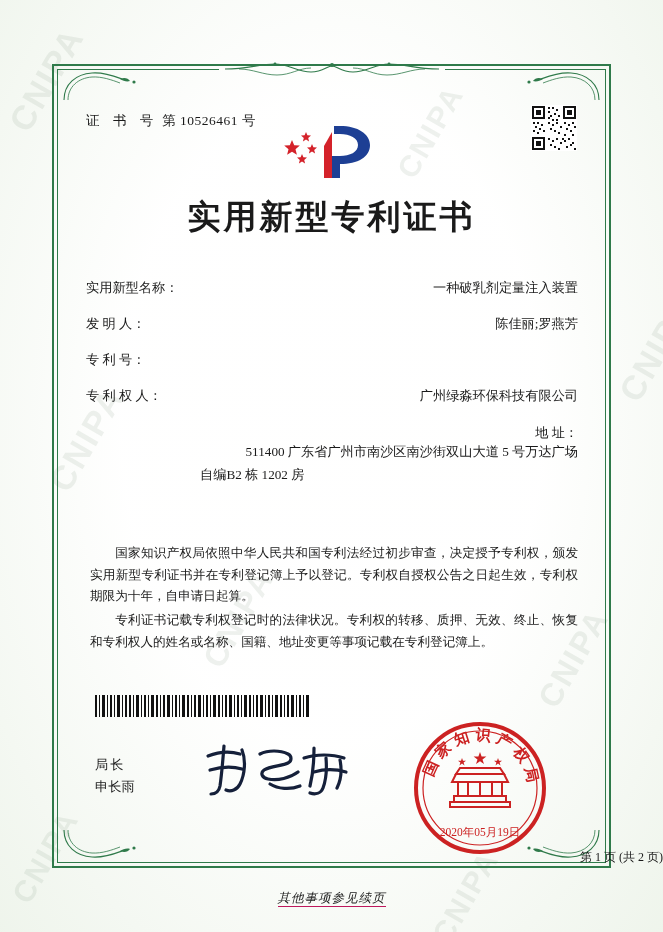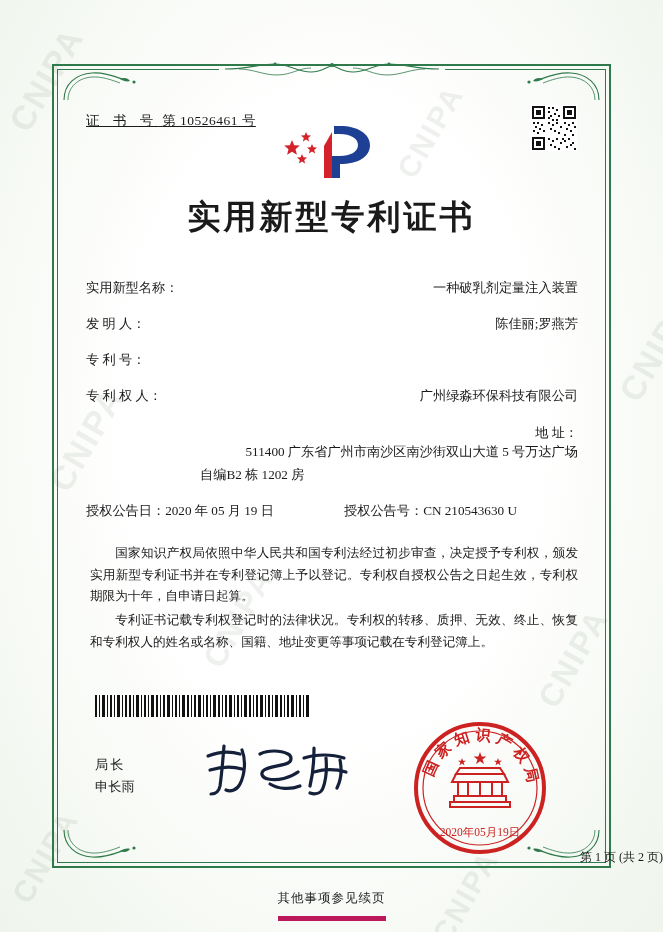--- a/index.html
+++ b/index.html
@@ -87,21 +87,20 @@
     left: 219px; top: 62px;
     width: 226px; height: 26px;
   }
 
   
   .cert-no {
     position: absolute;
     left: 86px; top: 112px;
     font-size: 13.5px;
     letter-spacing: 0.5px;
-    text-decoration: underline;
   }
   .cert-no .lbl { letter-spacing: 5px; }
 
   .qr {
     position: absolute;
     right: 86px; top: 105px;
     width: 46px; height: 46px;
   }
 
   .emblem {
@@ -206,22 +205,23 @@
   .footnote {
     position: absolute;
     left: 0; right: 0;
     top: 890px;
     text-align: center;
     font-size: 12.5px;
     letter-spacing: 1px;
     color: #222;
   }
   .footnote span {
-    border-bottom: 5px solid #be185d;
-    padding-bottom: 11px;
+    border-bottom: 1px solid #be185d;
+    padding-bottom: 1px;
+    font-style: italic;
   }
 </style>
 </head>
 <body>
 
 <div class="page">
   <div class="paper-tint"></div>
 
   <div class="watermark wm1">CNIPA</div>
   <div class="watermark wm2">CNIPA</div>
@@ -379,28 +379,20 @@
     <div class="row">
       <span class="k">专 利 权 人：</span>
       <span class="v">广州绿淼环保科技有限公司</span>
     </div>
     <div class="row addr">
       <span class="k">地      址：</span>
       <span class="v">511400 广东省广州市南沙区南沙街双山大道 5 号万达广场</span>
     </div>
     <div class="addr-second">自编B2 栋 1202 房</div>
 
-    <div class="grantrow" style="margin-top:17px;">
-      <div class="left">
-        <span>授权公告日：</span><span>2020 年 05 月 19 日</span>
-      </div>
-      <div class="right">
-        <span>授权公告号：</span><span>CN 210543630 U</span>
-      </div>
-    </div>
   </div>
 
   <div class="para">
     <p>国家知识产权局依照中华人民共和国专利法经过初步审查，决定授予专利权，颁发实用新型专利证书并在专利登记簿上予以登记。专利权自授权公告之日起生效，专利权期限为十年，自申请日起算。</p>
     <p>专利证书记载专利权登记时的法律状况。专利权的转移、质押、无效、终止、恢复和专利权人的姓名或名称、国籍、地址变更等事项记载在专利登记簿上。</p>
   </div>
 
   <div class="barcode">
     <svg width="215" height="22" viewBox="0 0 215 22">
       <g fill="#111">

